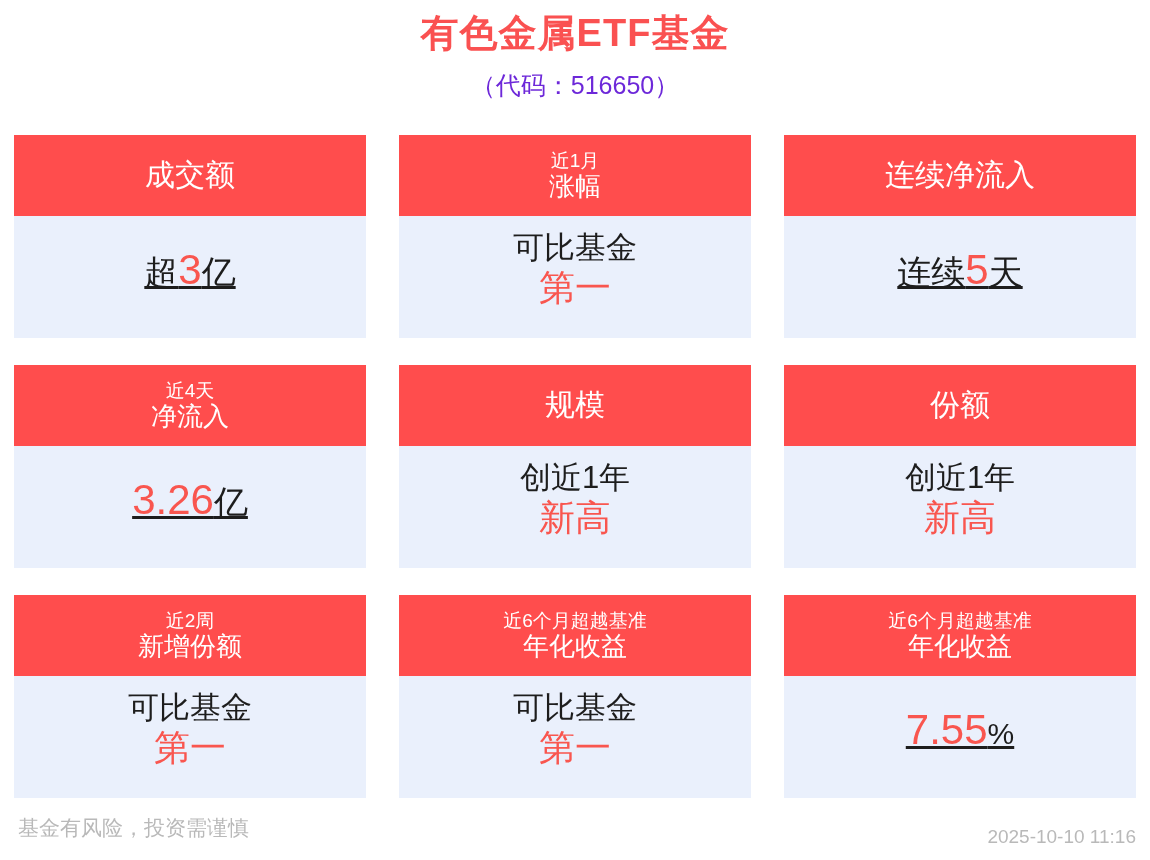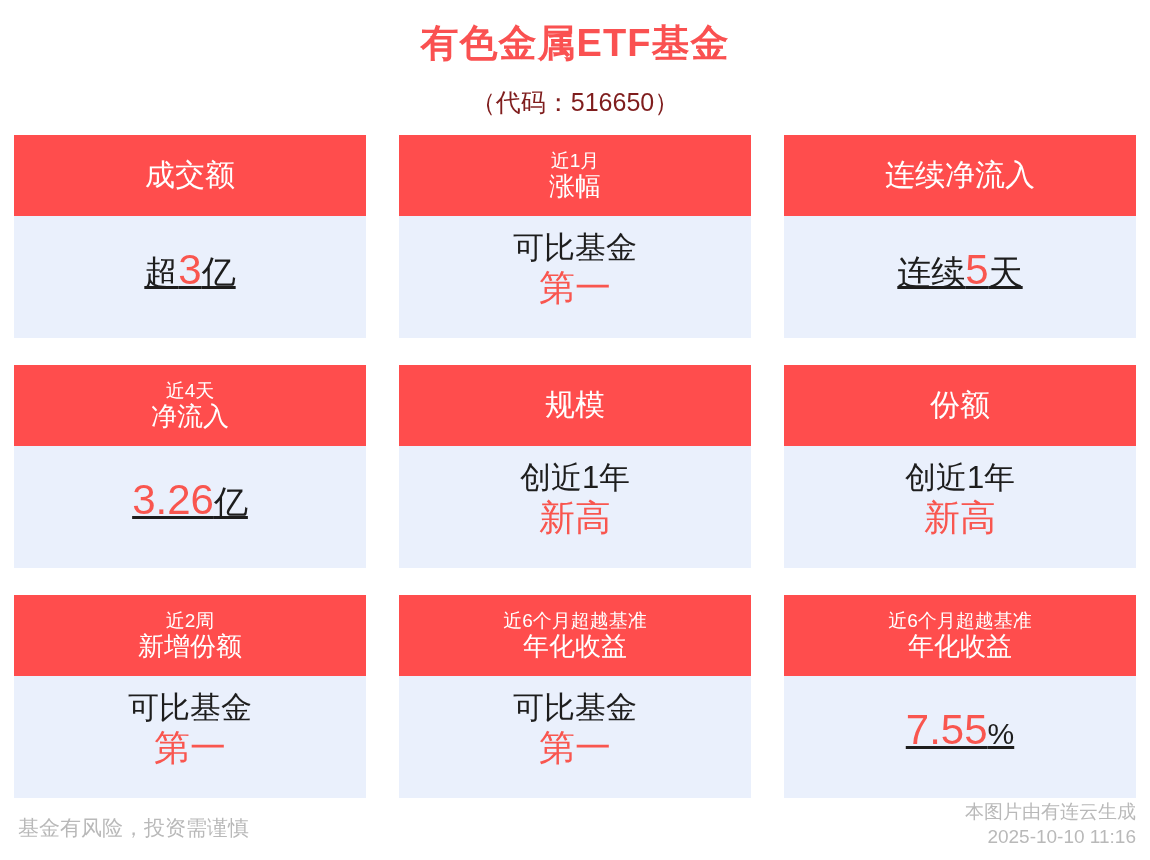--- a/index.html
+++ b/index.html
@@ -11,35 +11,35 @@
     height: 860px;
     background: #ffffff;
     font-family: "Liberation Sans", "DejaVu Sans", sans-serif;
     overflow: hidden;
     position: relative;
   }
 
   
   .header {
     width: 100%;
-    padding-top: 20px;
+    padding-top: 10px;
     text-align: center;
   }
   .title {
     font-size: 38px;
     font-weight: bold;
     color: #fa5151;
     letter-spacing: 1px;
     line-height: 1.25;
   }
   .subtitle {
     font-size: 25px;
-    color: #7f1d1d;
+    color: #6d28d9;
     line-height: 1.5;
-    margin-top: 16px;
+    margin-top: 9px;
     font-weight: normal;
   }
 
   
   .grid {
     position: absolute;
     left: 14px;
     top: 135px;
     width: 1122px;
     display: grid;
@@ -246,16 +246,15 @@
     <div class="card-body">
       <div class="body-line solo"><span></span><span class="accent">7.55</span><span class="accent-sm">%</span></div>
     </div>
   </div>
 
 </div>
 
 <div class="footer">
   <div class="disclaimer">基金有风险，投资需谨慎</div>
   <div class="credit">
-    <div>本图片由有连云生成</div>
     <div>2025-10-10 11:16</div>
   </div>
 </div>
 
 </body></html>

